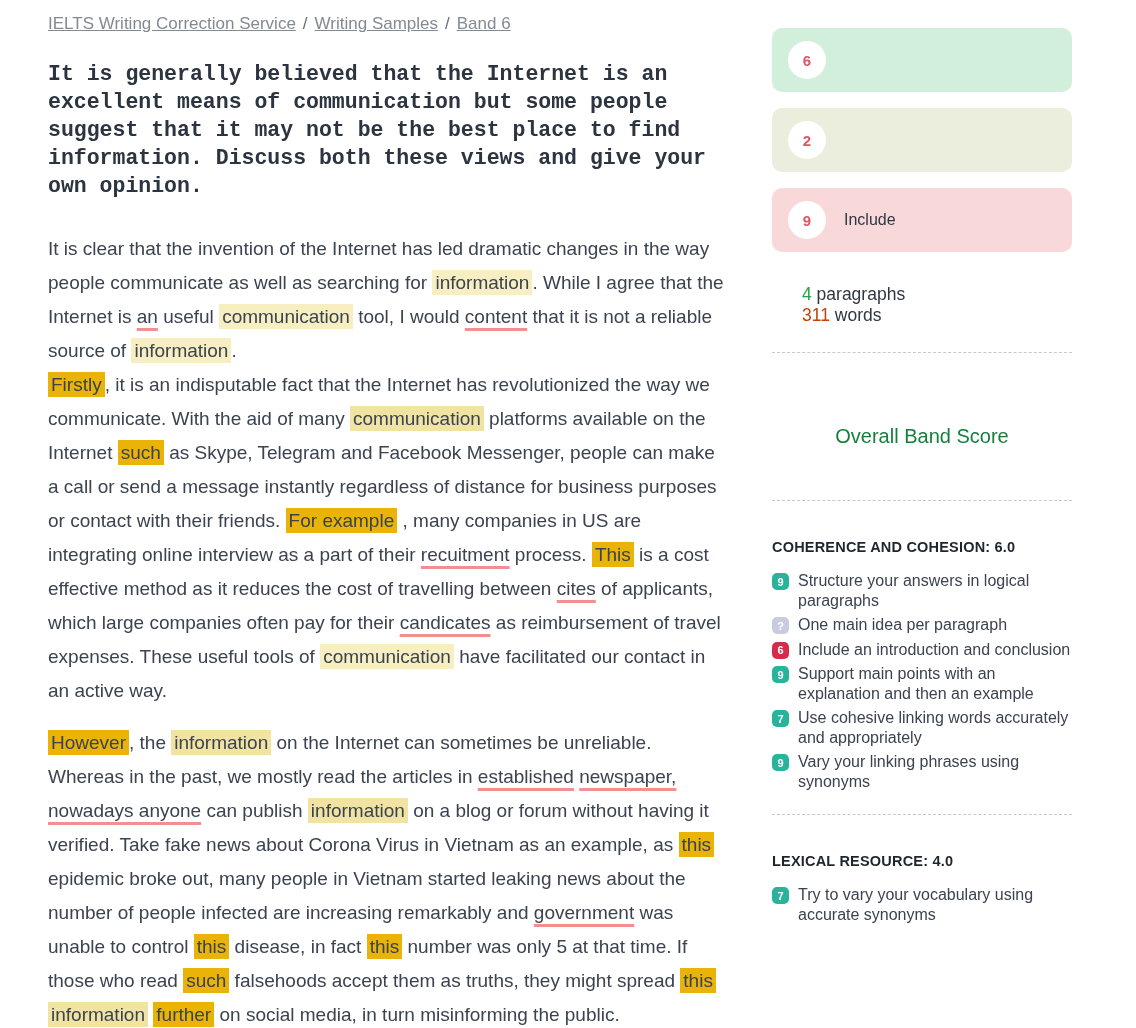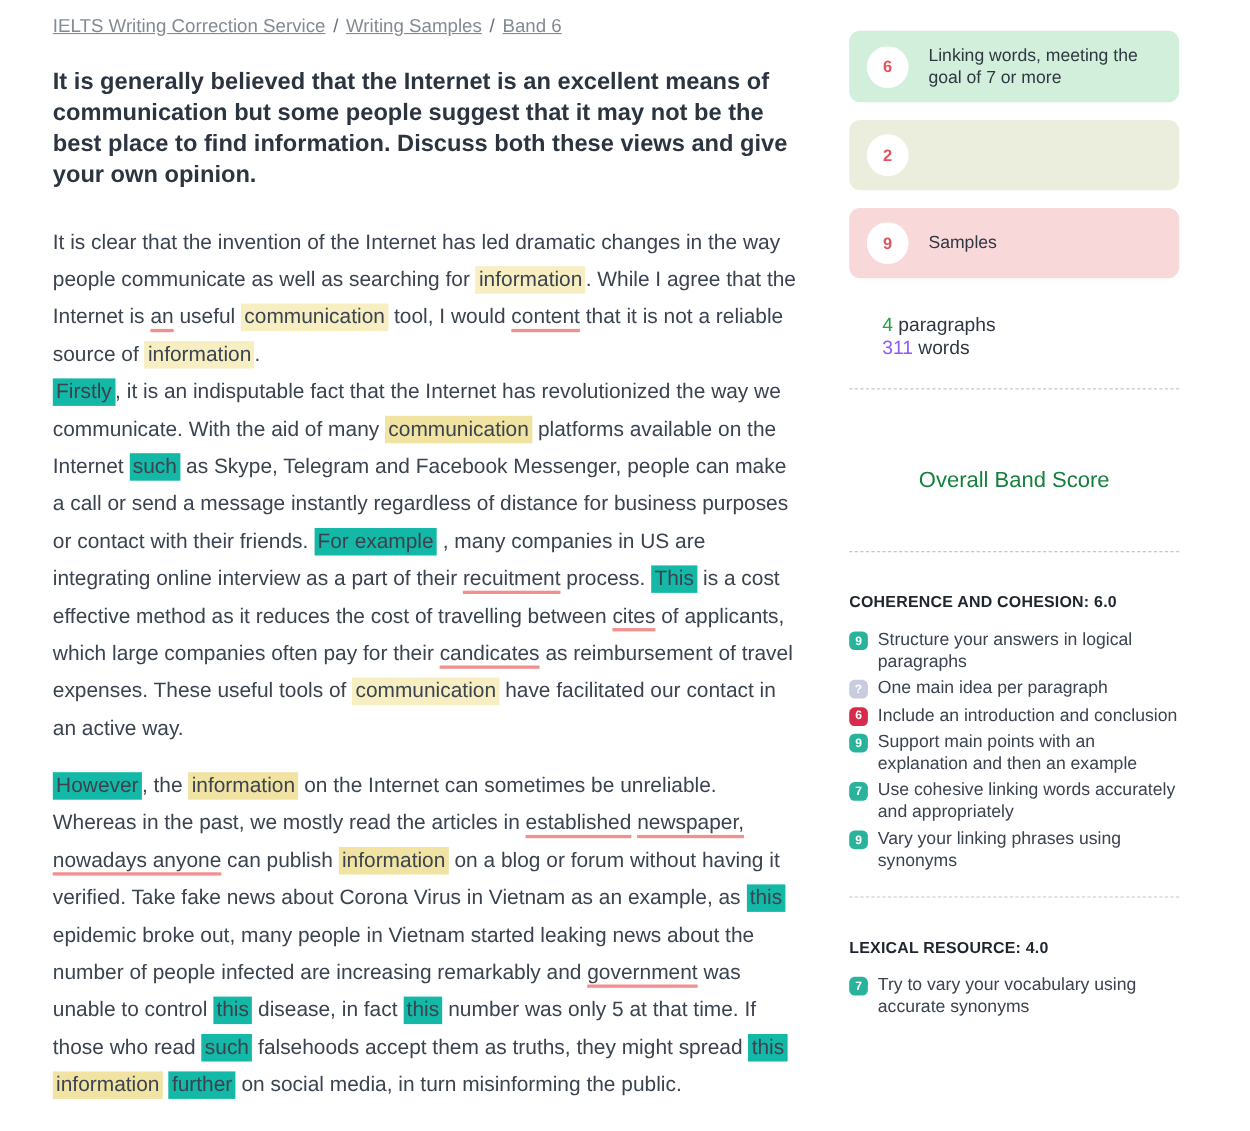--- a/index.html
+++ b/index.html
@@ -13,29 +13,29 @@
   .page { display:flex; padding:10px 14px 0 48px; }
   .main { width:676px; flex:0 0 676px; }
   .sidebar { width:300px; flex:0 0 300px; margin-left:48px; padding-top:18px; }
 
   
   .breadcrumb { font-size:17px; color:#828a92; margin:4px 0 26px; }
   .breadcrumb a { color:#828a92; text-decoration:underline; cursor:pointer; }
   .breadcrumb .sep { margin:0 7px; color:#6a7078; }
 
   
-  .prompt { font-weight:bold; font-size:21.5px; line-height:28px; color:#2c3440; margin:0 0 32px; }
+  .prompt { font-weight:bold; font-size:21.5px; line-height:28px; color:#2c3440; margin:0 0 32px;font-family:Liberation Mono, monospace; }
 
   
   .essay-para { font-size:19px; line-height:34px; margin:0; color:#3b4350; }
   .essay-para.gap { margin-top:18px; }
   .hl { padding:2px 3px; border-radius:0; cursor:pointer; }
   .hl-yellow { background:#f7eec1; }
   .hl-gold   { background:#f1e3a2; }
-  .hl-green  { background:#14b8a6; }
+  .hl-green  { background:#eab308; }
   .err {
     cursor:pointer;
     text-decoration:underline;
     text-decoration-color:#f28f8f;
     text-decoration-thickness:3px;
     text-underline-offset:5px;
   }
 
   
   .card { border-radius:10px; padding:13px 16px; display:flex; align-items:center; margin-bottom:16px; }
@@ -86,34 +86,33 @@
         <p class="essay-para"><span>It is clear that the invention of the Internet has led dramatic changes in the way people communicate as well as searching for </span><span class="hl hl-yellow">information</span><span>. While I agree that the Internet is </span><span class="err">an</span><span> useful </span><span class="hl hl-yellow">communication</span><span> tool, I would </span><span class="err">content</span><span> that it is not a reliable source of </span><span class="hl hl-yellow">information</span><span>.</span></p>
         <p class="essay-para"><span class="hl hl-green">Firstly</span><span>, it is an indisputable fact that the Internet has revolutionized the way we communicate. With the aid of many </span><span class="hl hl-gold">communication</span><span> platforms available on the Internet </span><span class="hl hl-green">such</span><span> as Skype, Telegram and Facebook Messenger, people can make a call or send a message instantly regardless of distance for business purposes or contact with their friends. </span><span class="hl hl-green">For example</span><span> , many companies in US are integrating online interview as a part of their </span><span class="err">recuitment</span><span> process. </span><span class="hl hl-green">This</span><span> is a cost effective method as it reduces the cost of travelling between </span><span class="err">cites</span><span> of applicants, which large companies often pay for their </span><span class="err">candicates</span><span> as reimbursement of travel expenses. These useful tools of </span><span class="hl hl-yellow">communication</span><span> have facilitated our contact in an active way.</span></p>
         <p class="essay-para gap"><span class="hl hl-green">However</span><span>, the </span><span class="hl hl-gold">information</span><span> on the Internet can sometimes be unreliable. Whereas in the past, we mostly read the articles in </span><span class="err">established</span><span> </span><span class="err">newspaper,</span><span> </span><span class="err">nowadays anyone</span><span> can publish </span><span class="hl hl-gold">information</span><span> on a blog or forum without having it verified. Take fake news about Corona Virus in Vietnam as an example, as </span><span class="hl hl-green">this</span><span> epidemic broke out, many people in Vietnam started leaking news about the number of people infected are increasing remarkably and </span><span class="err">government</span><span> was unable to control </span><span class="hl hl-green">this</span><span> disease, in fact </span><span class="hl hl-green">this</span><span> number was only 5 at that time. If those who read </span><span class="hl hl-green">such</span><span> falsehoods accept them as truths, they might spread </span><span class="hl hl-green">this</span><span> </span><span class="hl hl-gold">information</span><span> </span><span class="hl hl-green">further</span><span> on social media, in turn misinforming the public.</span></p>
       </div>
   </div>
 
   <div class="sidebar">
     <div id="summary-cards">
         <div class="card" style="background: rgb(210, 239, 220);">
           <span class="card-circle" style="color: rgb(224, 85, 97);">6</span>
-          <span class="card-label">Linking words, meeting the goal of 7 or more</span>
         </div>
         <div class="card" style="background: rgb(235, 238, 220);">
           <span class="card-circle" style="color: rgb(224, 85, 97);">2</span>
         </div>
         <div class="card" style="background: rgb(249, 216, 218);">
           <span class="card-circle" style="color: rgb(224, 85, 97);">9</span>
-          <span class="card-label">Samples</span>
+          <span class="card-label">Include</span>
         </div>
       </div>
 
     <div class="stats">
       <span><span class="stat-num" style="color: rgb(31, 163, 64);">4</span><span> paragraphs</span></span>
-      <span><span class="stat-num" style="color: #8b5cf6;">311</span><span> words</span></span>
+      <span><span class="stat-num" style="color: #c2410c;">311</span><span> words</span></span>
     </div>
 
     <hr class="dashed">
 
     <div class="score">
       <div class="score-label">Overall Band Score</div>
     </div>
 
     <hr class="dashed">
 

